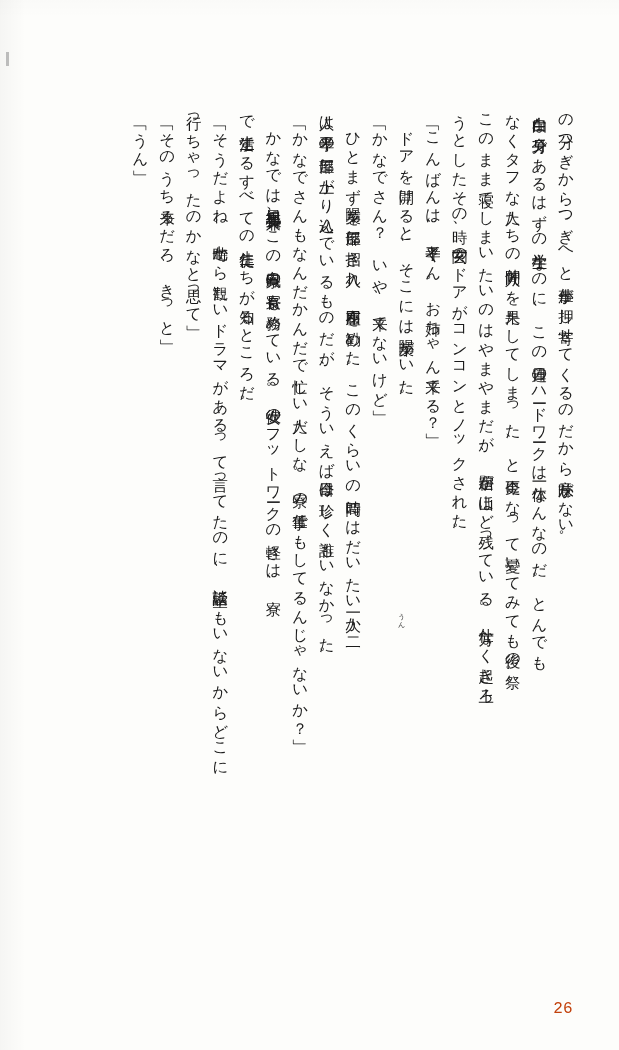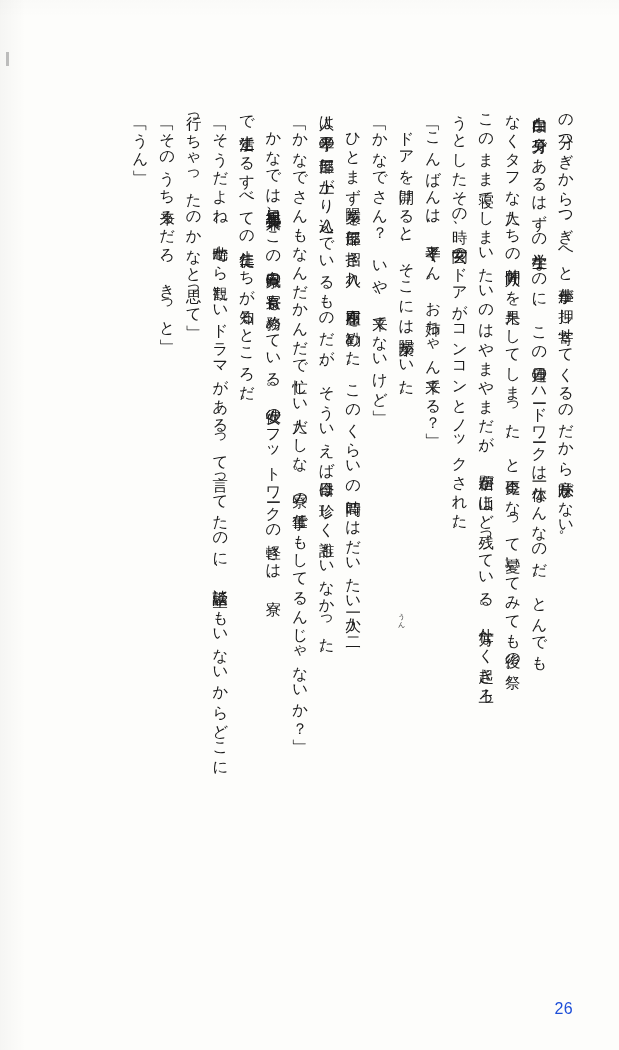--- a/index.html
+++ b/index.html
@@ -71,22 +71,22 @@
     font-size: 7px;
     color: #333;
     writing-mode: vertical-rl;
     letter-spacing: 0;
   }
   .page-number {
     position: absolute;
     right: 46px;
     bottom: 32px;
     font-size: 16px;
-    color: #1d4ed8;
-    font-family: Liberation Sans, sans-serif;
+    color: #c2410c;
+    font-family: Liberation Mono, monospace;
     letter-spacing: .02em;
   }
 </style>
 </head>
 <body>
 
 <div class="page">
 
   <div class="edge-mark"></div>
 

